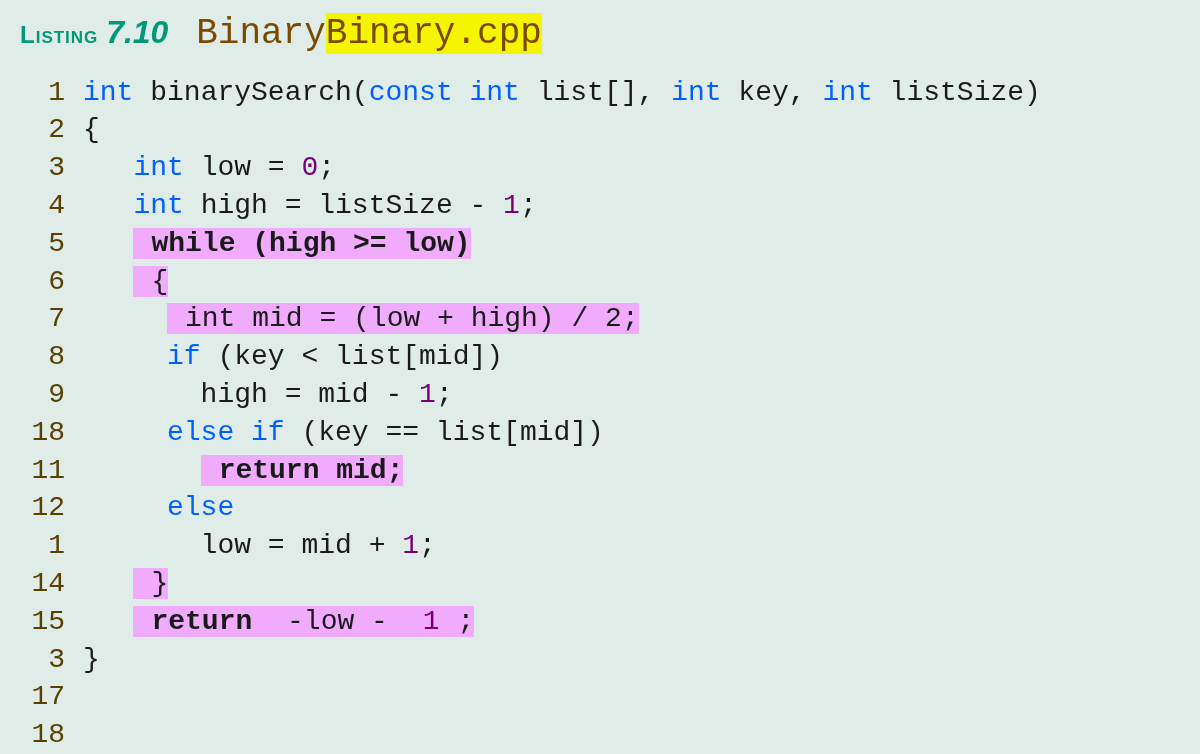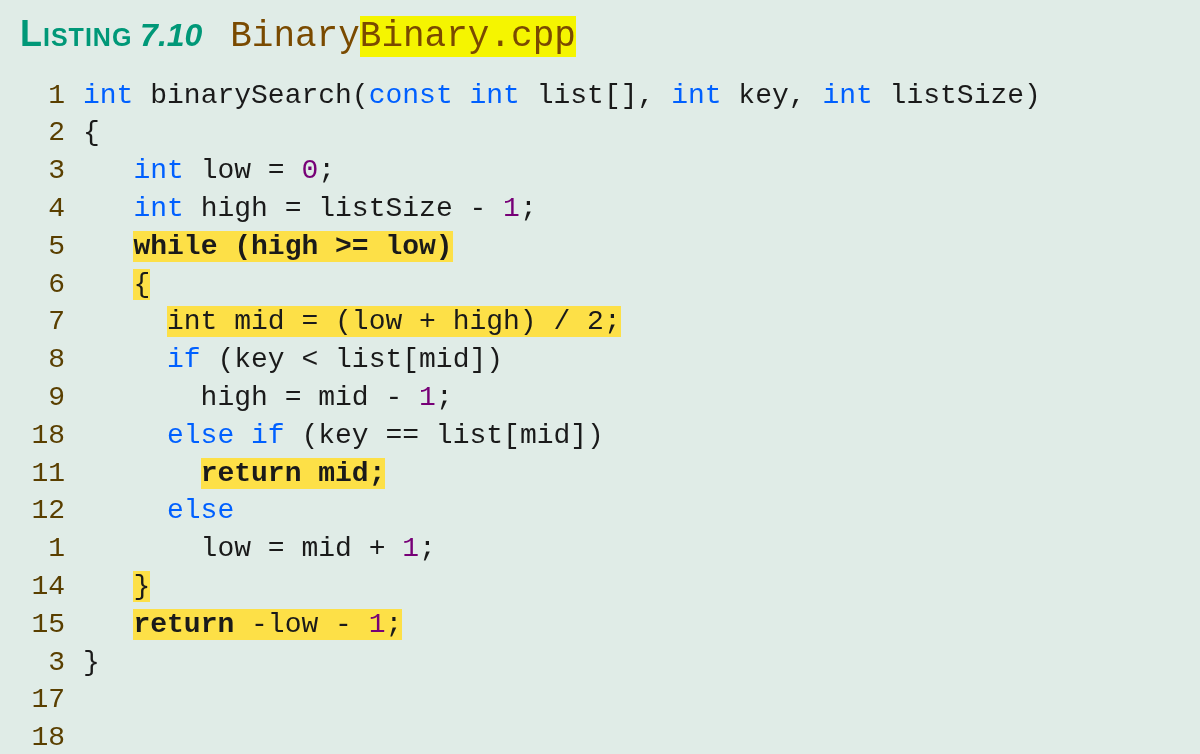--- a/index.html
+++ b/index.html
@@ -13,21 +13,21 @@
     width: 1200px;
     box-sizing: border-box;
   }
   .header {
     margin-bottom: 15px;
     font-family: "Arial Narrow", Arial, sans-serif;
   }
   .listing-label {
     color: #009878;
     font-weight: bold;
-    font-size: 36px;
+    font-size: 24px;
     font-variant: small-caps;
     letter-spacing: 1px;
   }
   .listing-num {
     color: #009878;
     font-weight: bold;
     font-size: 32px;
     font-style: italic;
   }
   .filename {
@@ -48,21 +48,21 @@
     padding-right: 18px;
     user-select: none;
     min-width: 45px;
   }
   .code {
     white-space: pre;
   }
   .kw { color: #0060ff; } 
   .const-kw { color: #0060ff; }
   .num { color: #707; }
-  .hl-blue { background: #fde047; }
+  .hl-blue { background: #f0abfc; padding-left: 18px; }
   .bold { font-weight: bold; }
 </style>
 </head>
 <body>
 
 <div class="header">
   <span class="listing-label">Listing</span>
   <span class="listing-num">7.10</span>
   <span class="filename"><span>Binary</span><span class="hl-yellow">Binary.cpp</span></span>
 </div>

